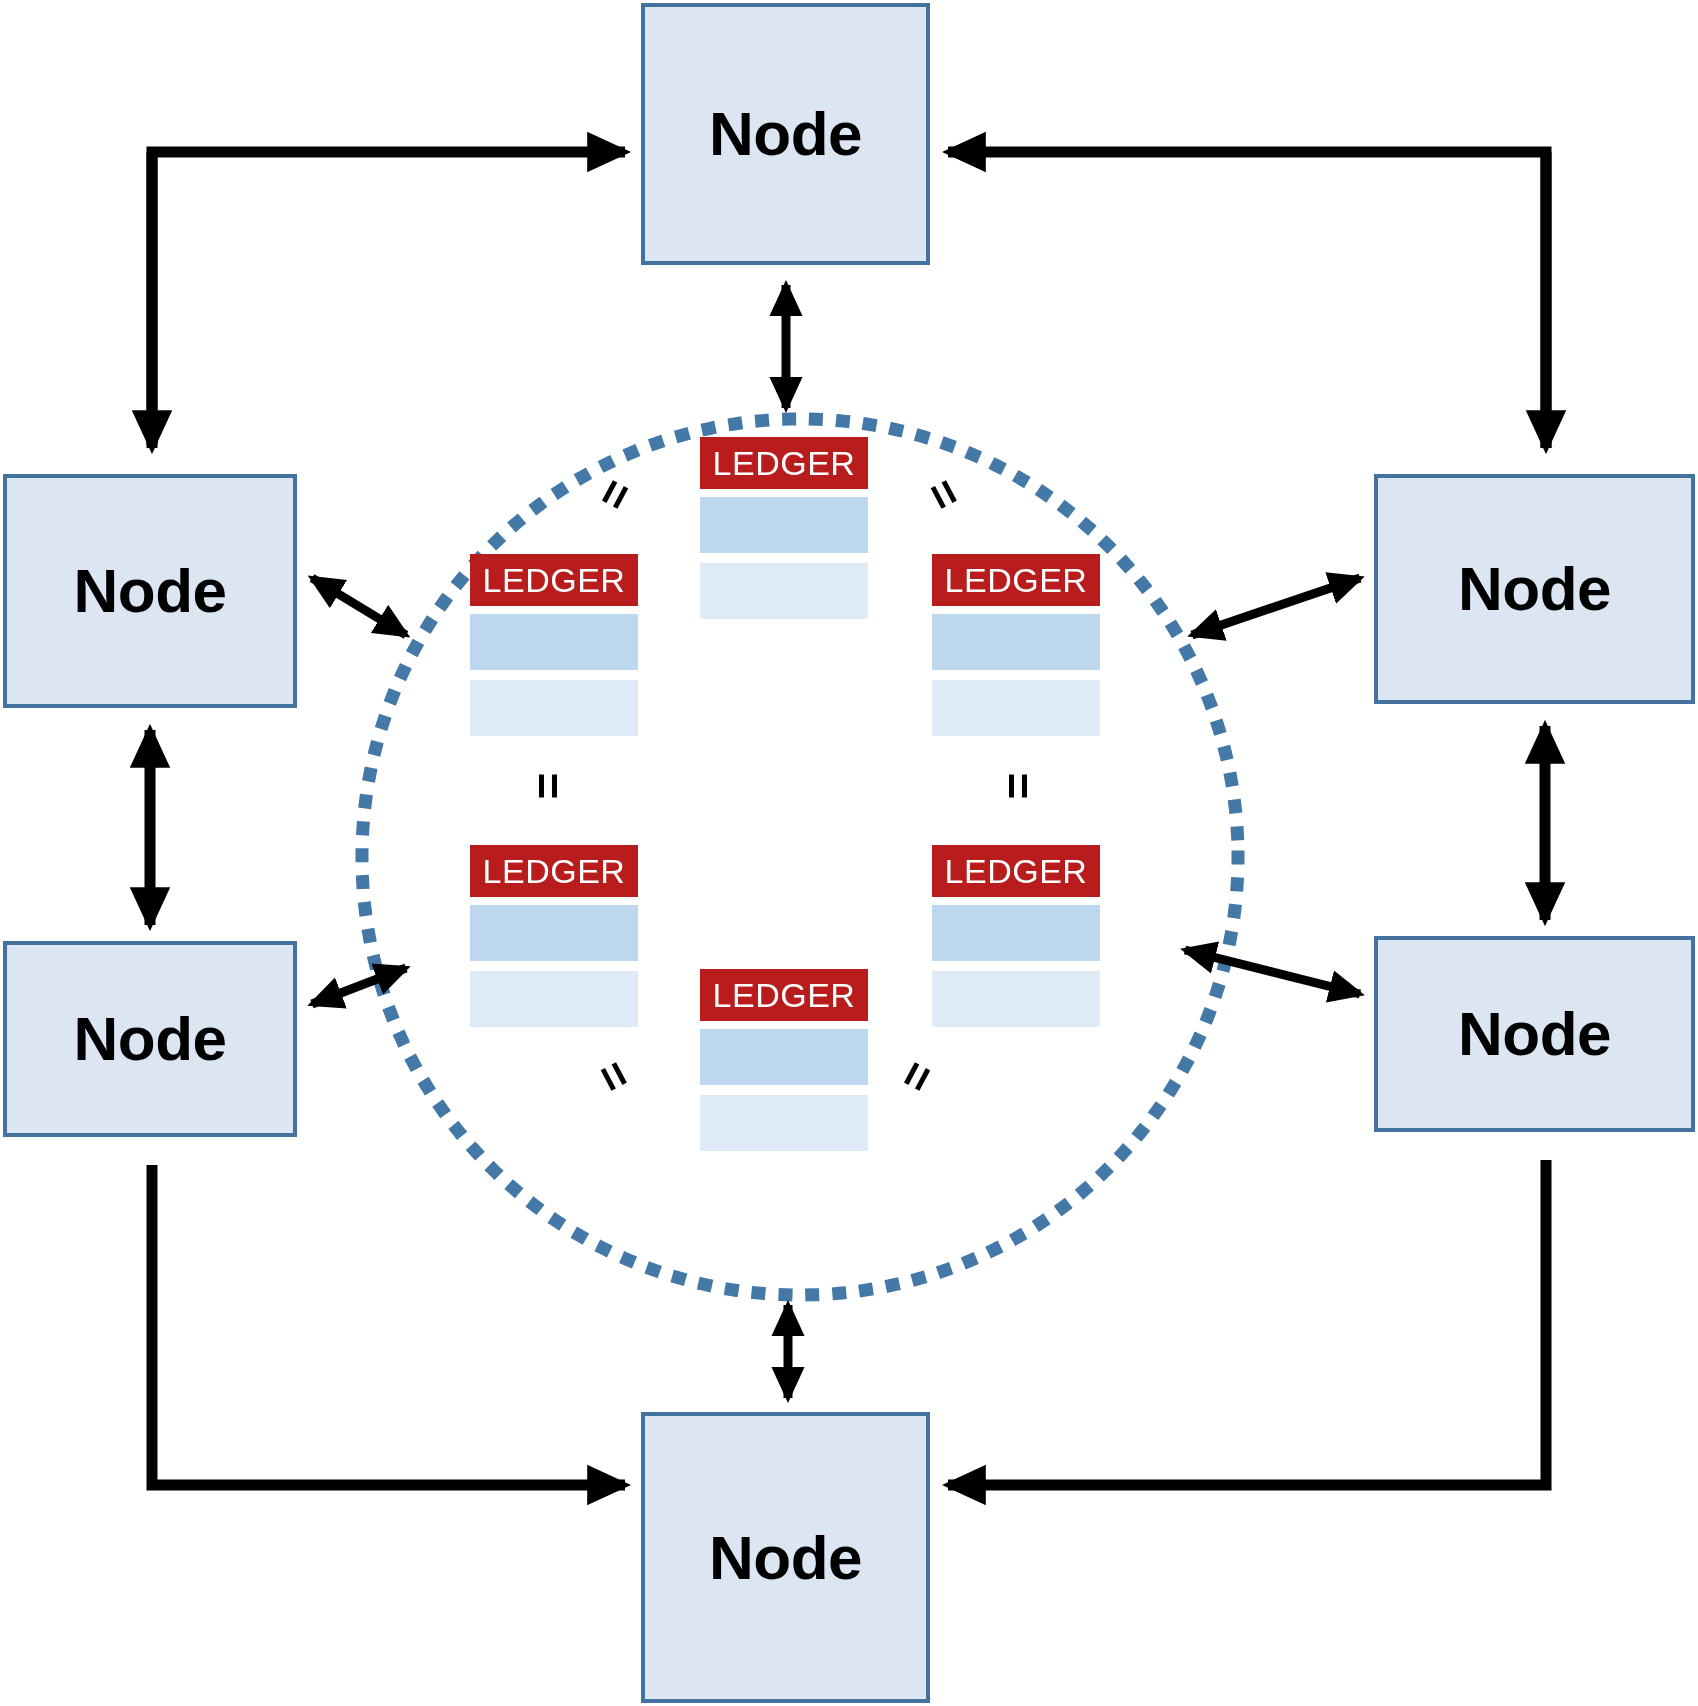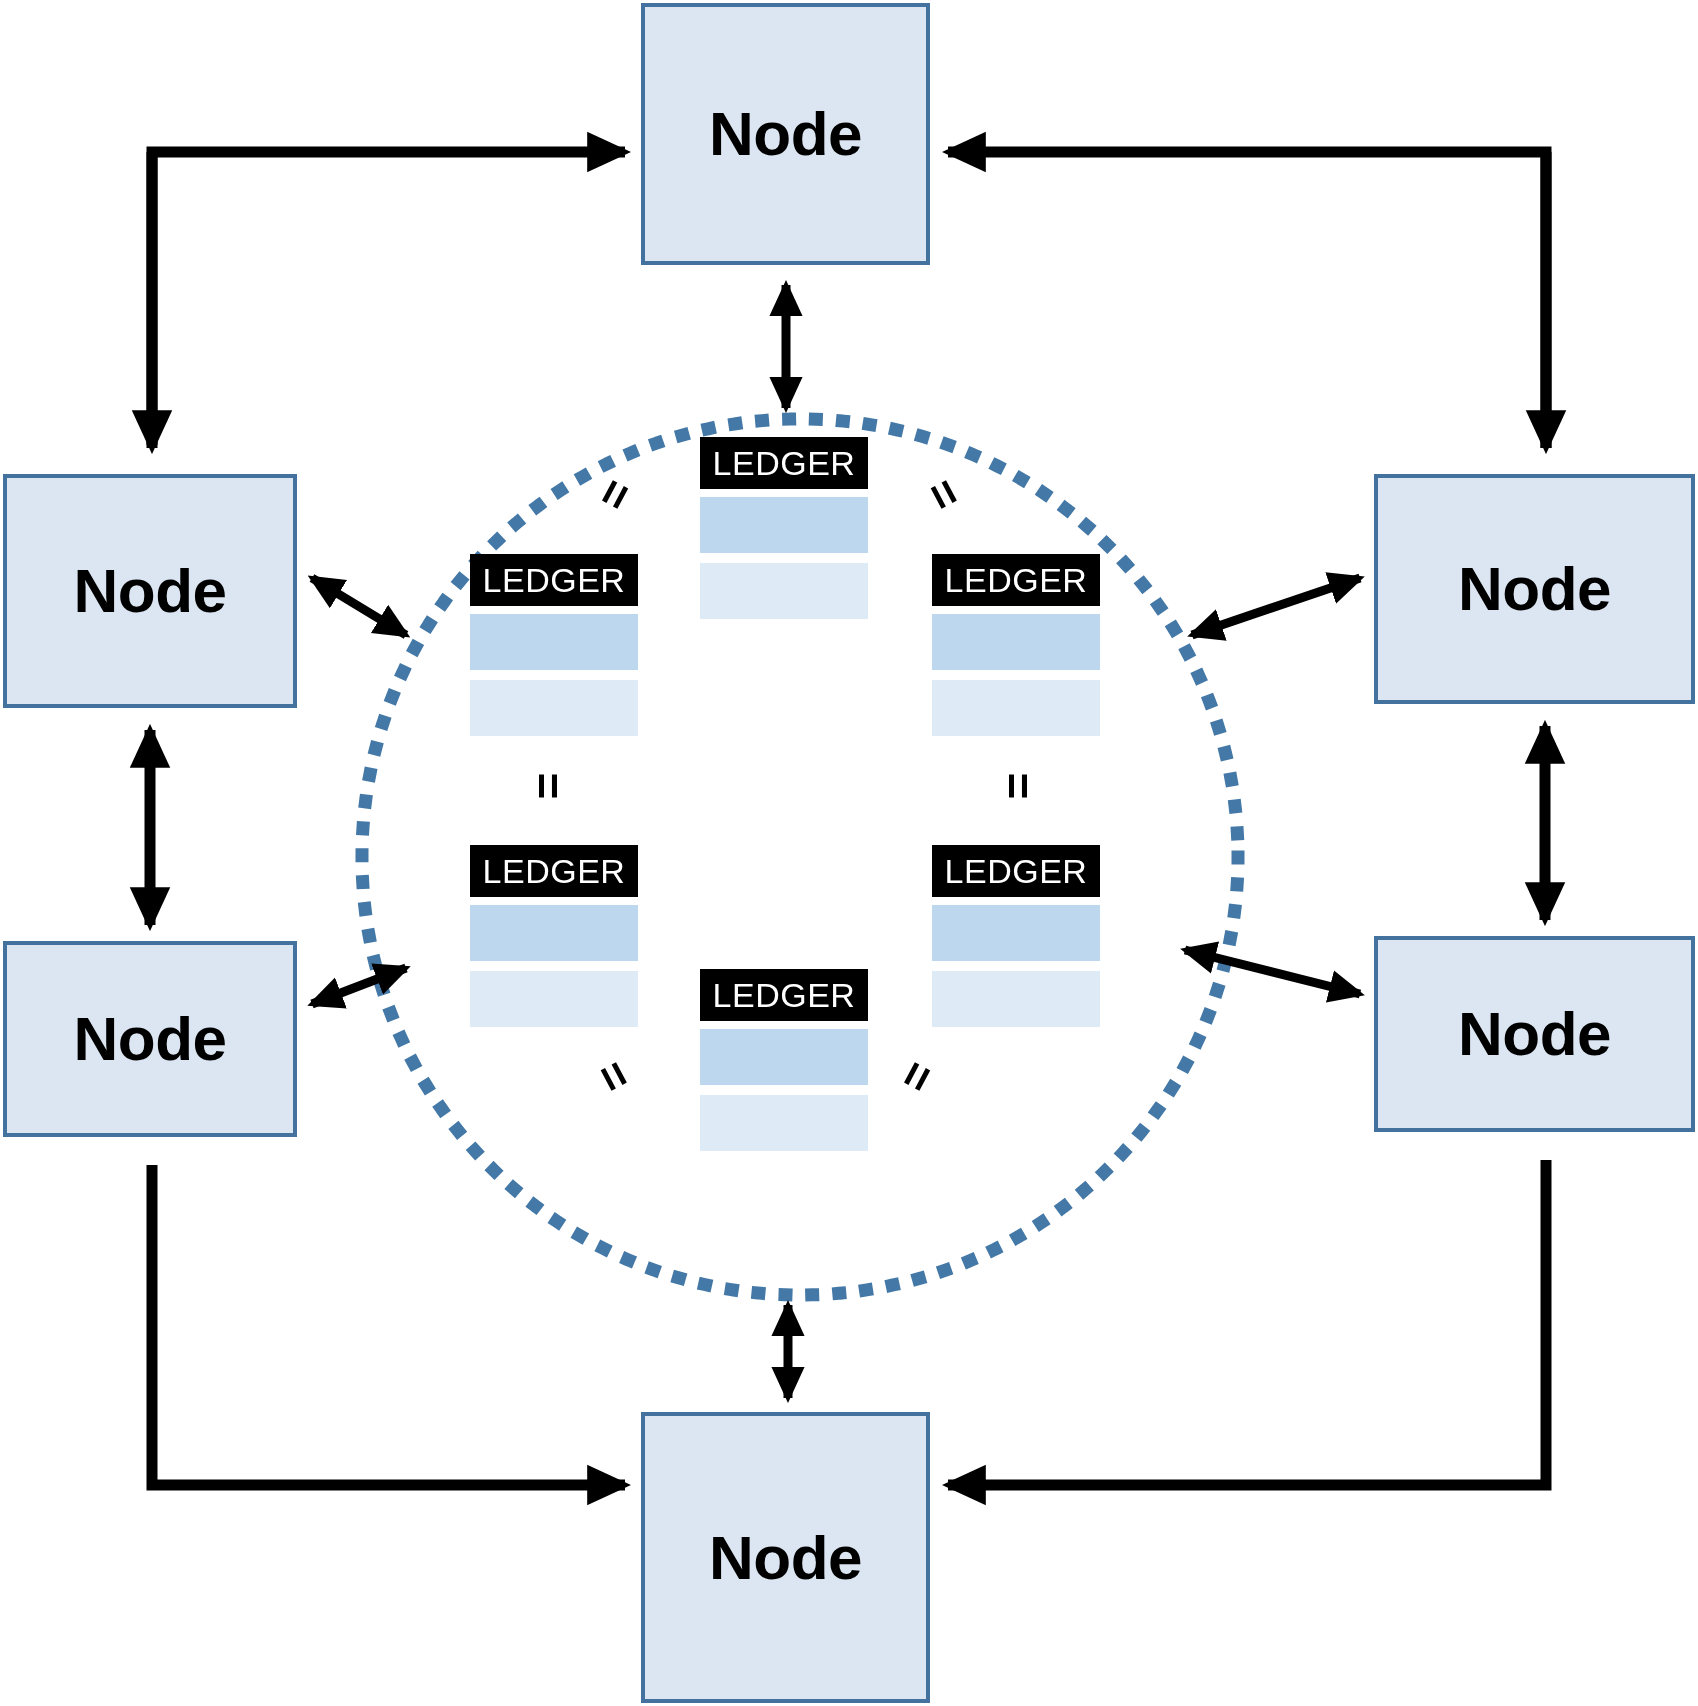--- a/index.html
+++ b/index.html
@@ -41,21 +41,21 @@
     font-size: 62px;
     color: #000000;
     letter-spacing: -0.5px;
     line-height: 1;
   }
   .ledger {
     position: absolute;
     width: 168px;
   }
   .ledger-head {
-    background: #000000;
+    background: #b91c1c;
     color: #ffffff;
     font-family: "Liberation Sans", sans-serif;
     font-size: 34px;
     font-weight: normal;
     letter-spacing: 0.5px;
     height: 52px;
     line-height: 52px;
     text-align: center;
     box-sizing: border-box;
   }

